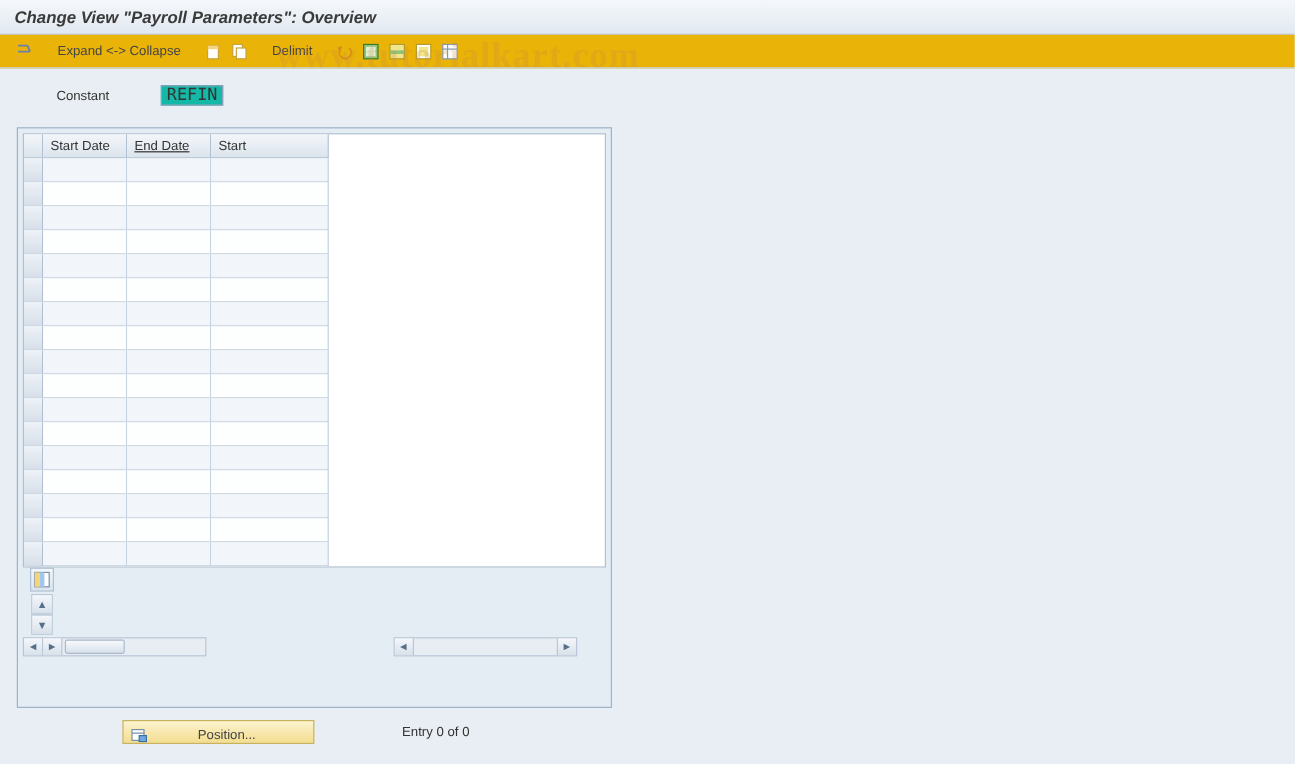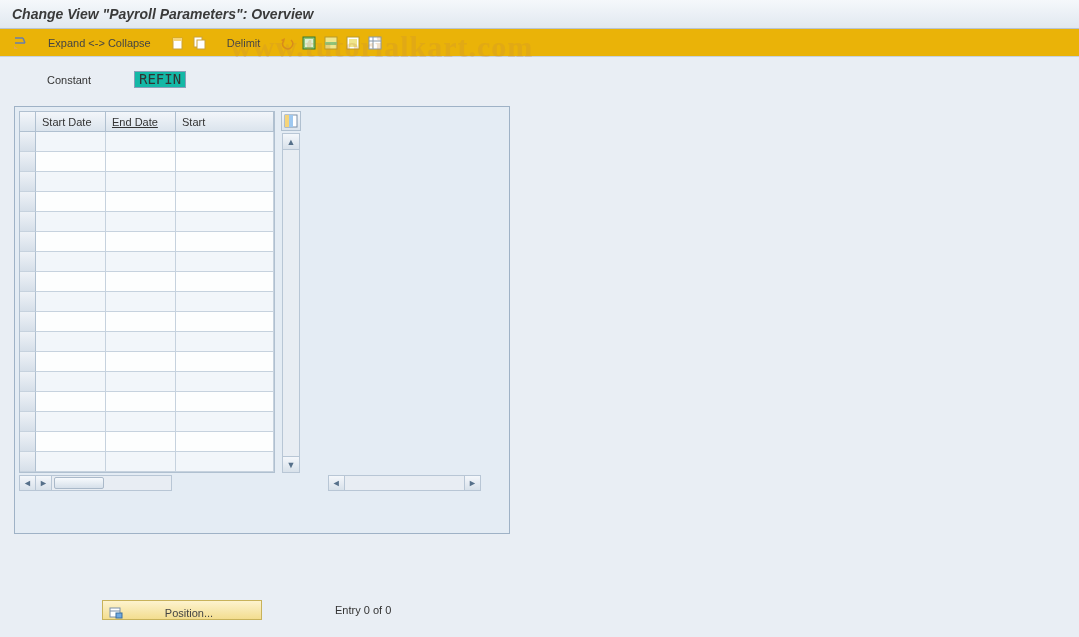--- a/index.html
+++ b/index.html
@@ -71,20 +71,21 @@
   .panel-header {
     background: linear-gradient(to bottom, #dbe6f1 0%, #b9cbdd 100%);
     border-bottom: 1px solid #9fb2c6;
     padding: 3px 8px;
     font-size: 11px;
     color: #333;
   }
   .grid-wrap {
     display: flex;
     padding: 4px 4px 0 4px;
+    flex-direction: column;
   }
   .grid {
     border: 1px solid #b0c0d0;
     background: #fff;
   }
   .grid-header-row { display: flex; }
   .grid-header-cell, .grid-sel-header, .grid-conf-icon {
     background: linear-gradient(to bottom, #f3f6fa 0%, #dbe4ed 100%);
     border-right: 1px solid #b0c0d0;
     border-bottom: 1px solid #b0c0d0;

